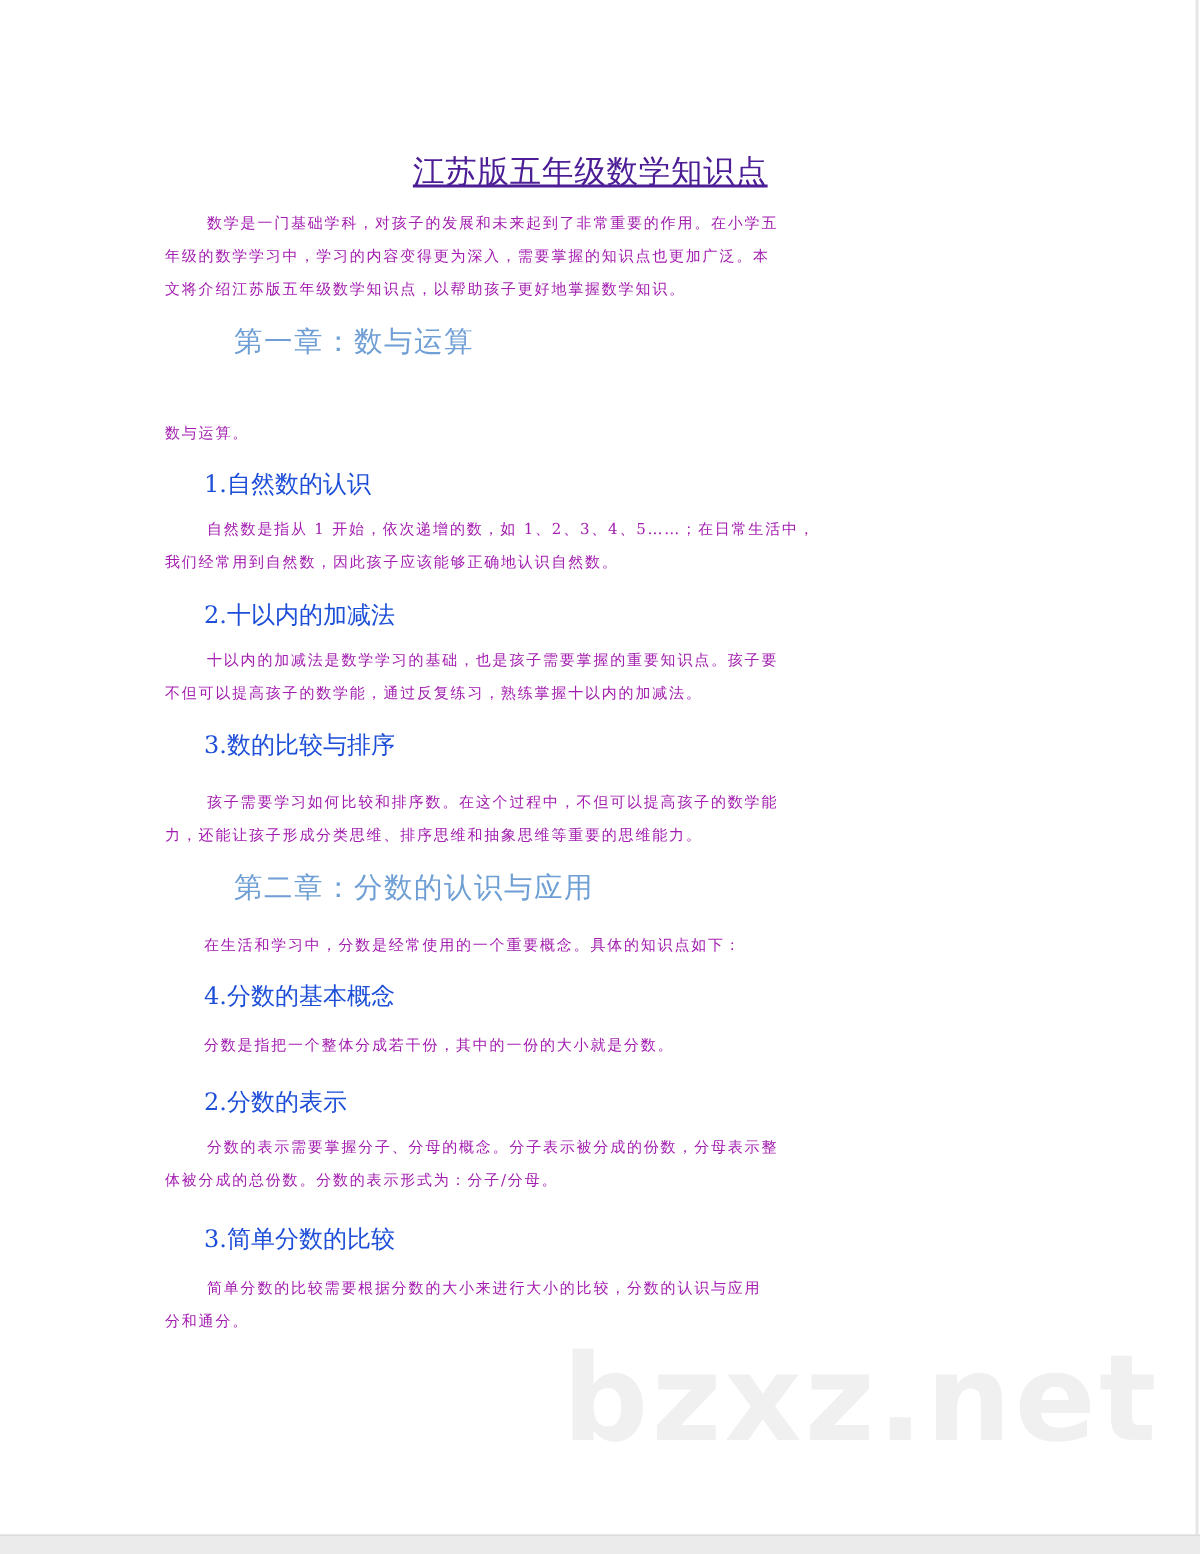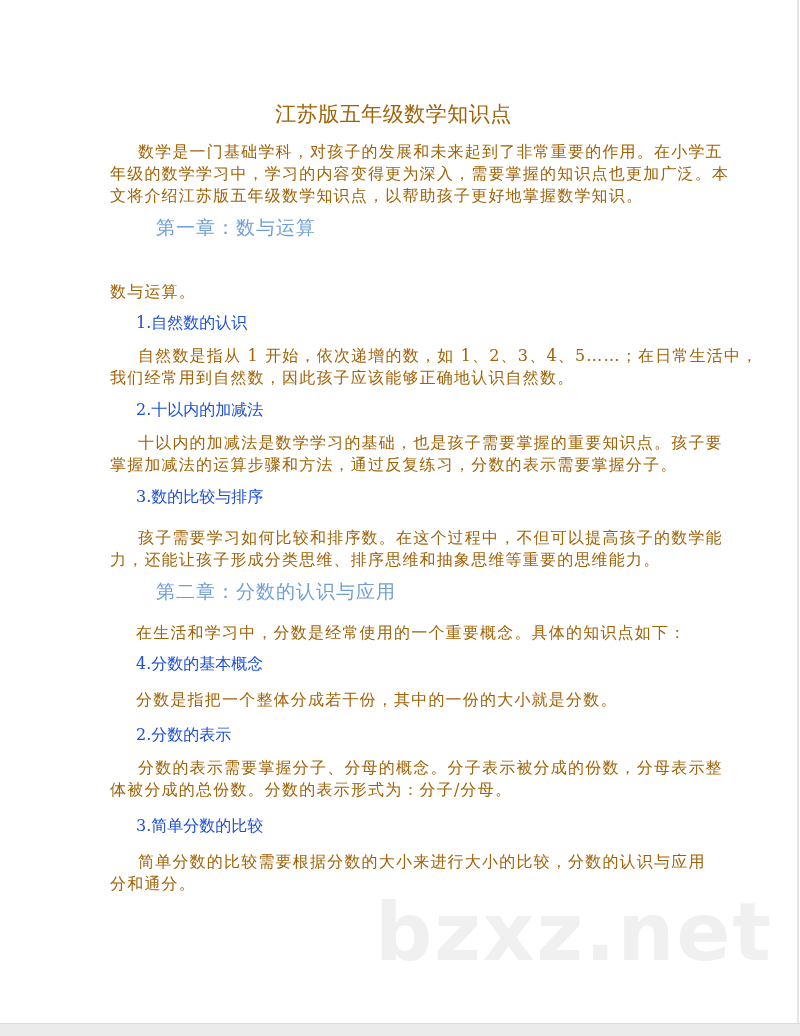--- a/index.html
+++ b/index.html
@@ -35,38 +35,39 @@
   .el {
     position: absolute;
     white-space: nowrap;
   }
   .title {
     left: 0;
     width: 787px;
     text-align: center;
     top: 100px;
     font-size: 21px;
-    color: #a16207;
+    color: #4c1d95;
     letter-spacing: 0.5px;
+    text-decoration: underline;
   }
   .ch {
     left: 136px;
     font-size: 19px;
     color: #6f9fd4;
     letter-spacing: 1px;
     margin-left: 20px;
   }
   .sub {
     left: 136px;
     font-size: 16px;
     color: #1d4ed8;
   }
   .line {
-    font-size: 16px;
-    color: #a16207;
+    font-size: 10px;
+    color: #a21caf;
     letter-spacing: 1.2px;
   }
   .l-indent { left: 138px; }
   .l-full { left: 110px; }
   .watermark {
     position: absolute;
     left: 375px;
     top: 893px;
     font-family: "DejaVu Sans", "Liberation Sans", sans-serif;
     font-weight: bold;
@@ -89,21 +90,21 @@
 
   <div class="el ch" style="top:215px">第一章：数与运算</div>
   <div class="el line l-full" style="top:282px">数与运算。</div>
 
   <div class="el sub" style="top:313px">1.自然数的认识</div>
   <div class="el line l-indent" style="top:346px">自然数是指从 1  开始，依次递增的数，如 1、2、3、4、5……；在日常生活中，</div>
   <div class="el line l-full" style="top:368px">我们经常用到自然数，因此孩子应该能够正确地认识自然数。</div>
 
   <div class="el sub" style="top:400px">2.十以内的加减法</div>
   <div class="el line l-indent" style="top:433px">十以内的加减法是数学学习的基础，也是孩子需要掌握的重要知识点。孩子要</div>
-  <div class="el line l-full" style="top:455px">掌握加减法的运算步骤和方法，通过反复练习，分数的表示需要掌握分子。</div>
+  <div class="el line l-full" style="top:455px">不但可以提高孩子的数学能，通过反复练习，熟练掌握十以内的加减法。</div>
 
   <div class="el sub" style="top:487px">3.数的比较与排序</div>
   <div class="el line l-indent" style="top:528px">孩子需要学习如何比较和排序数。在这个过程中，不但可以提高孩子的数学能</div>
   <div class="el line l-full" style="top:550px">力，还能让孩子形成分类思维、排序思维和抽象思维等重要的思维能力。</div>
 
   <div class="el ch" style="top:579px">第二章：分数的认识与应用</div>
   <div class="el line" style="top:623px; left:136px">在生活和学习中，分数是经常使用的一个重要概念。具体的知识点如下：</div>
 
   <div class="el sub" style="top:654px">4.分数的基本概念</div>
   <div class="el line" style="top:690px; left:136px">分数是指把一个整体分成若干份，其中的一份的大小就是分数。</div>

